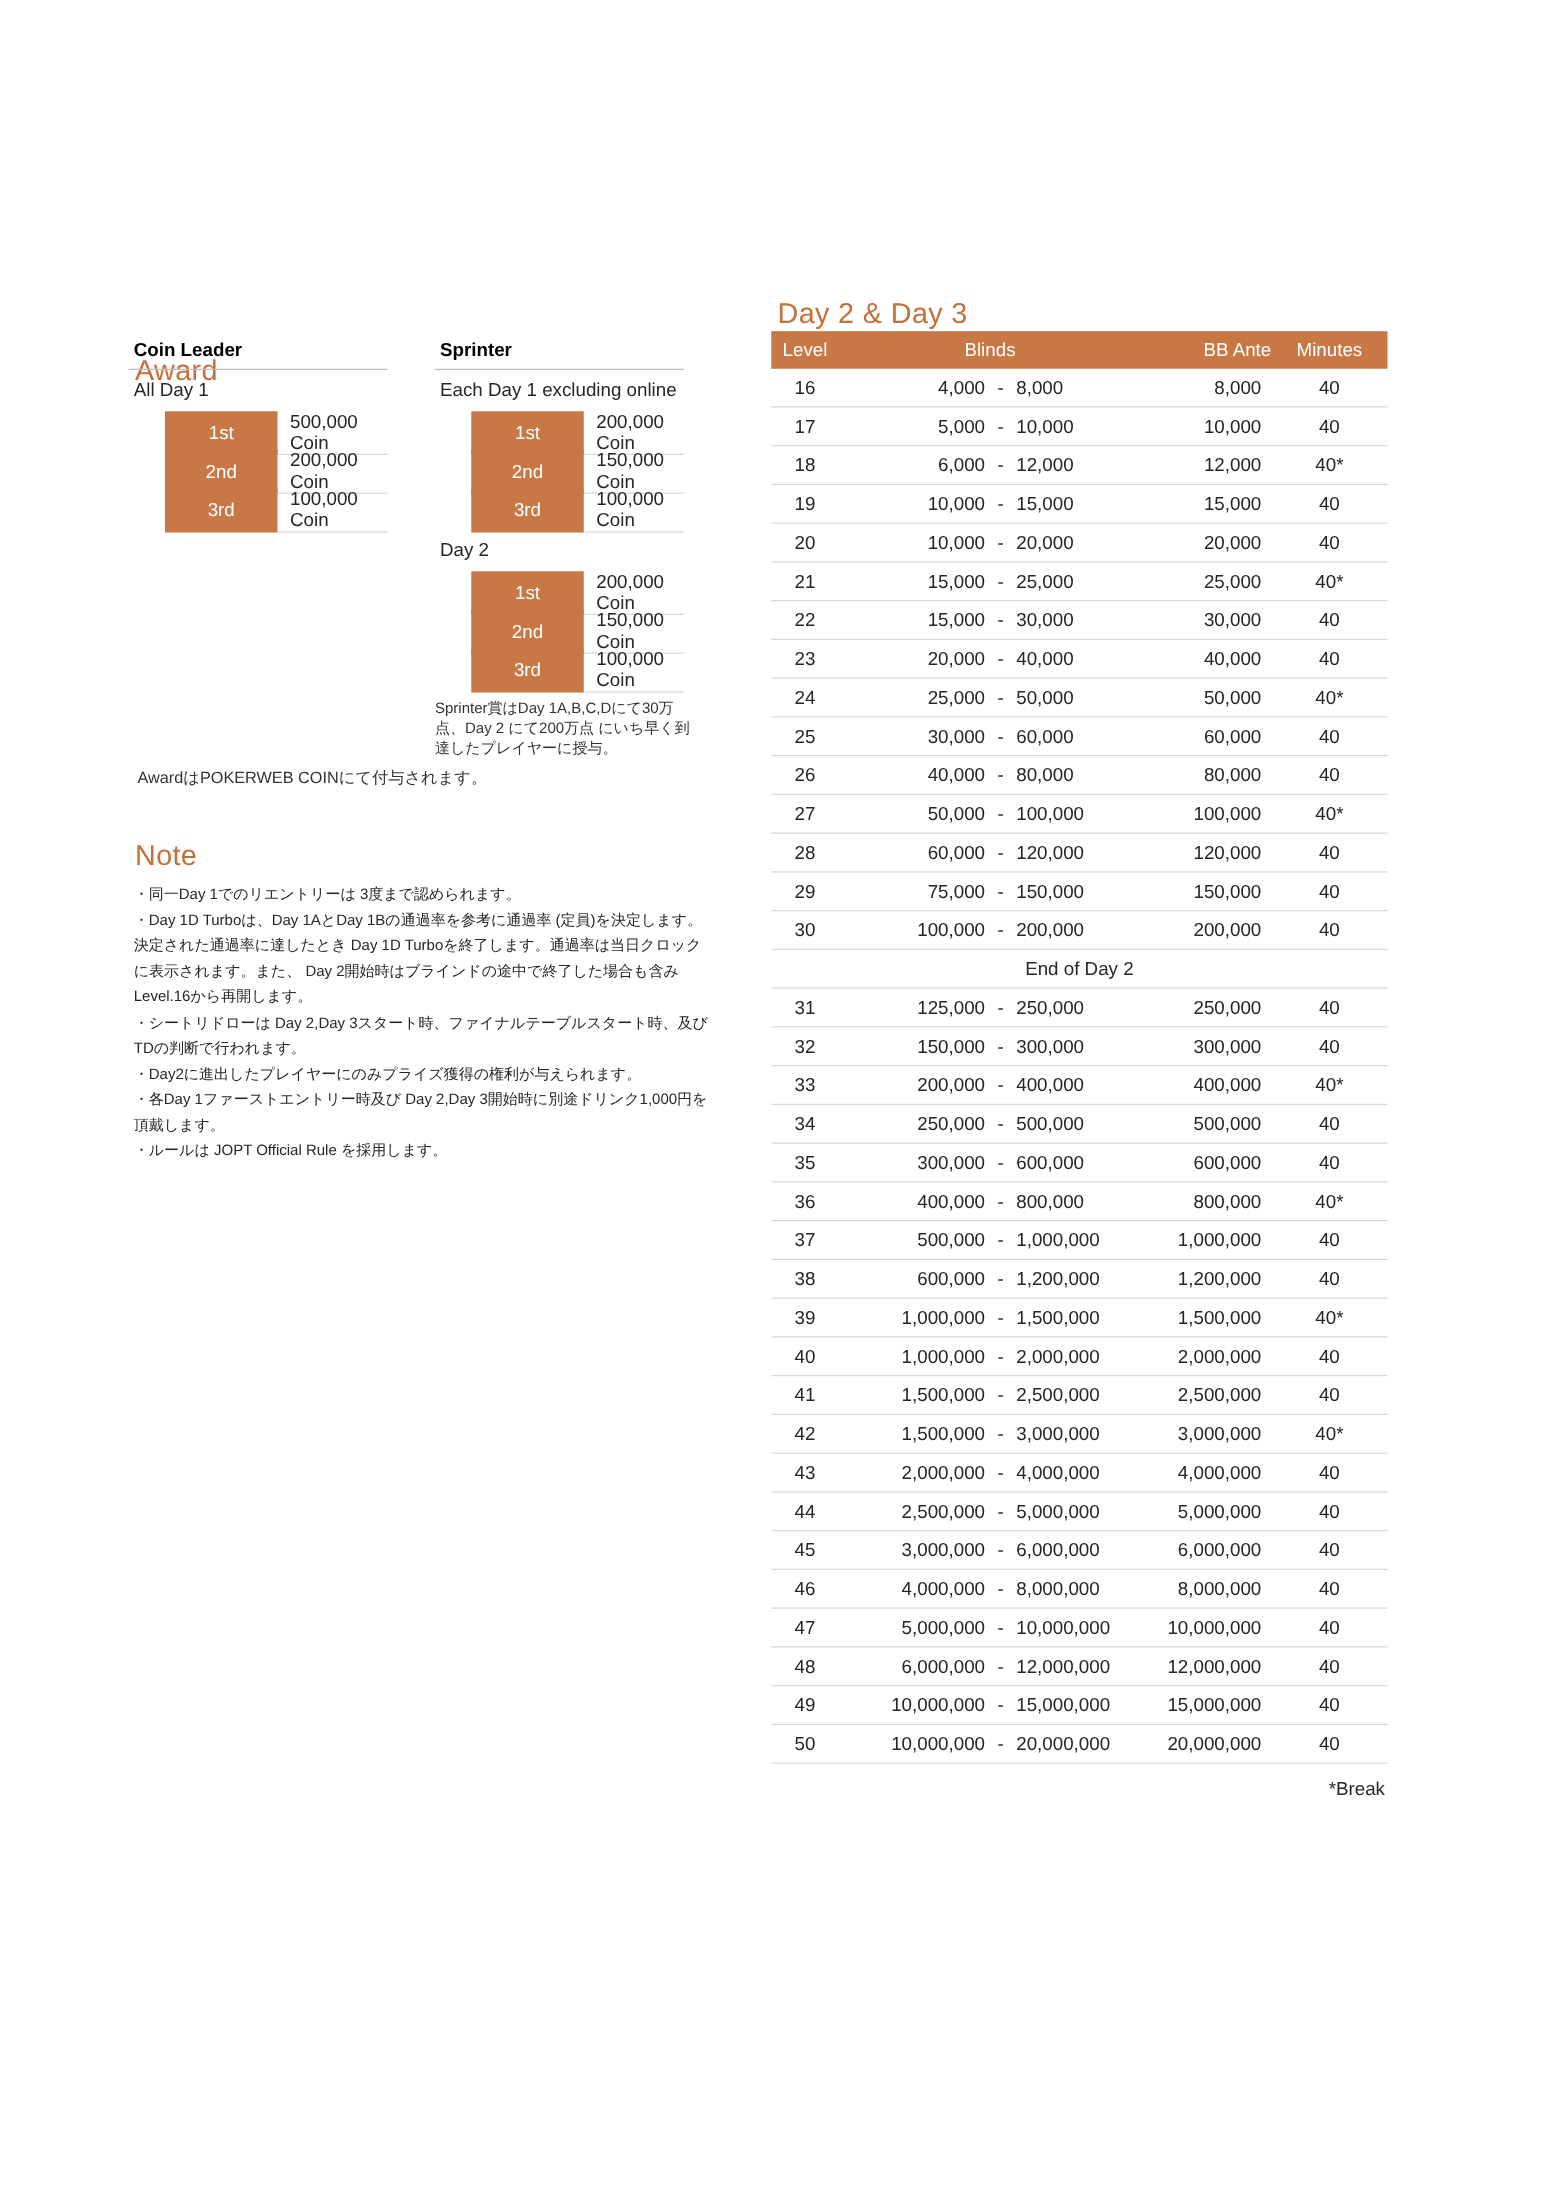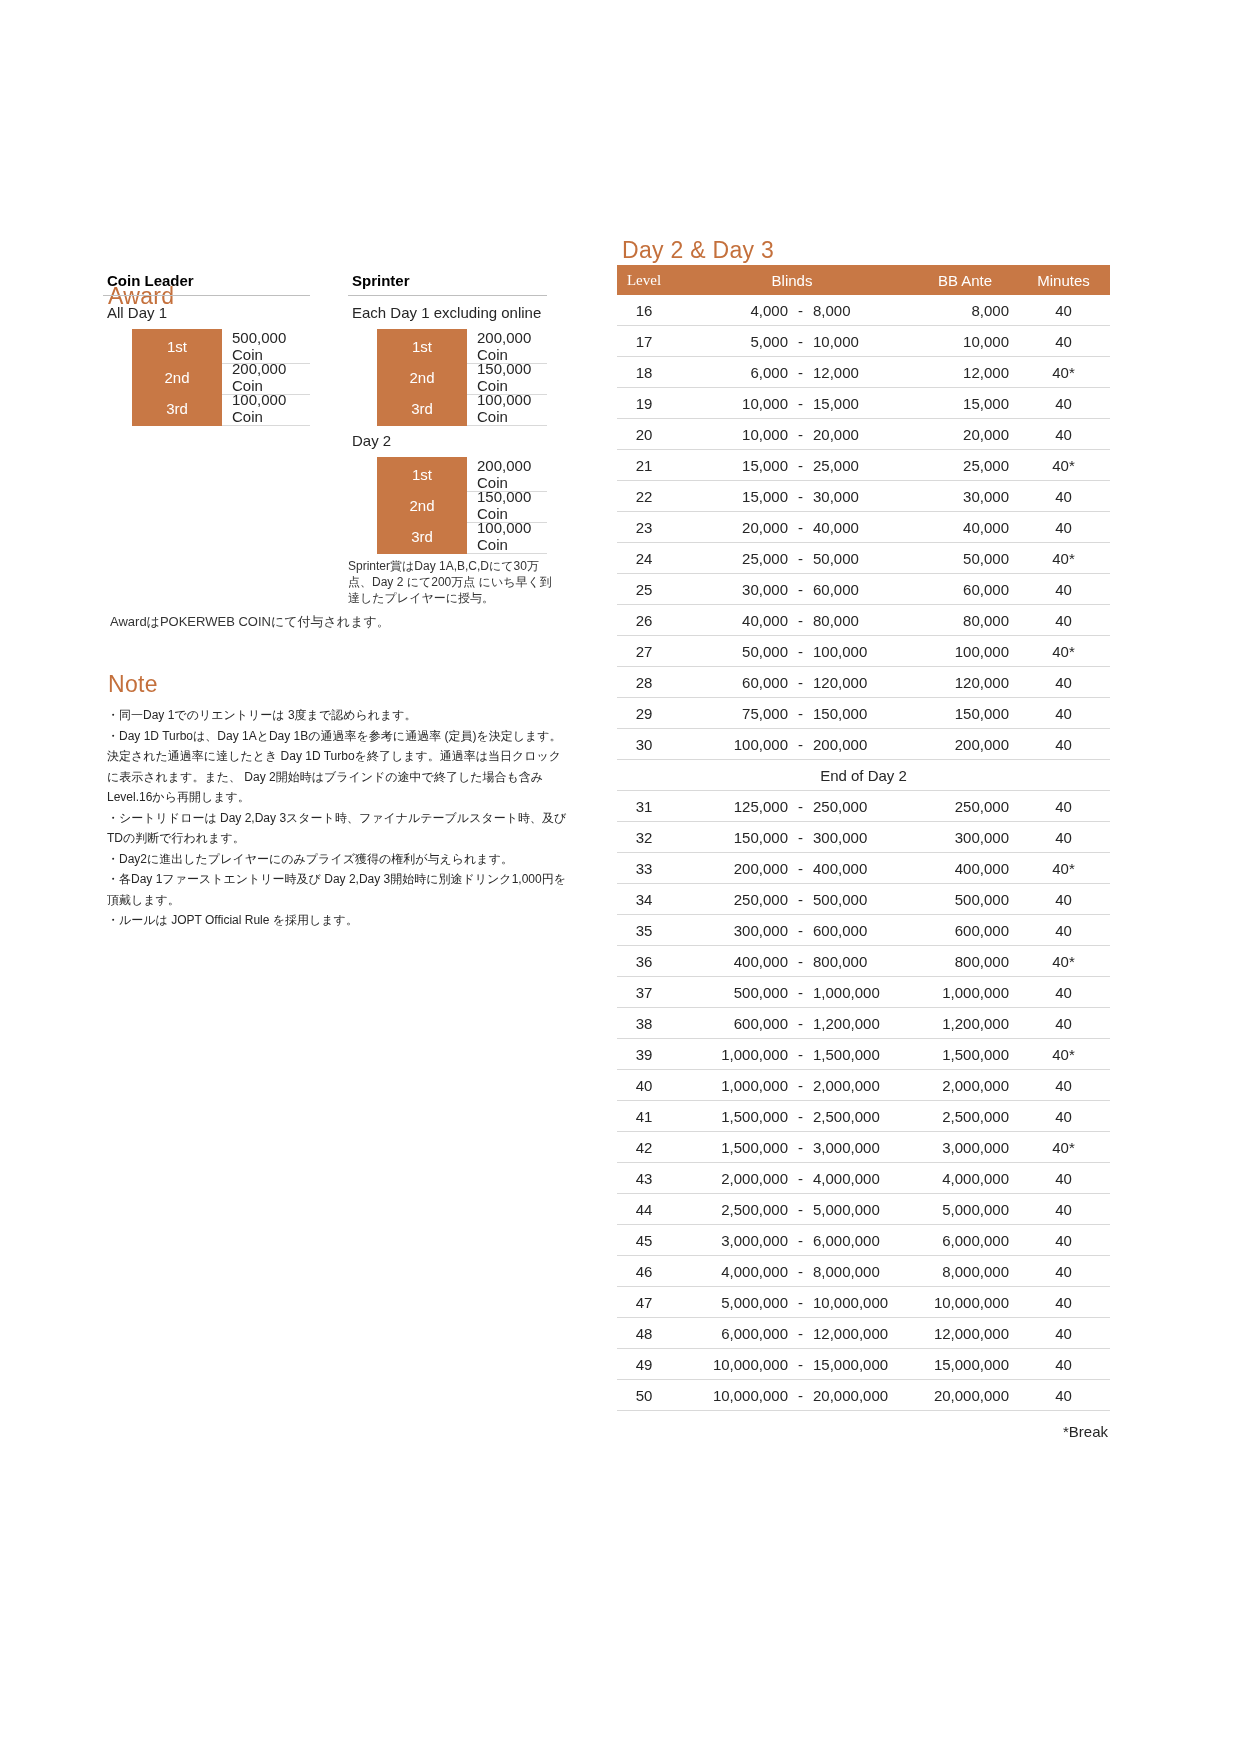--- a/index.html
+++ b/index.html
@@ -29,23 +29,23 @@
 
   
   #note-list { position:absolute; left:107px; top:705px; width:462px; }
   .note-item { font-size:12px; line-height:20.5px; color:#262626; }
 
   
   .sched-head-wrap { position:absolute; left:617px; top:237px; width:493px; border-bottom:1px solid #D9D9D9; }
   .sched-head-wrap .title-text { display:inline-block; font-size:23px; color:#C4703C; padding:0 0 1px 5px; letter-spacing:.3px; }
   #sched-table { position:absolute; left:617px; top:265px; width:493px; font-size:15px; }
   .sched-header { display:grid; grid-template-columns:54px 242px 104px 93px; background:#C87845; color:#fff; height:30px; align-items:center; }
-  .sched-header .h-level { text-align:center;font-family:Liberation Serif, serif; }
+  .sched-header .h-level { text-align:center; }
   .sched-header .h-blinds { text-align:center; }
-  .sched-header .h-ante { text-align:center; }
+  .sched-header .h-ante { text-align:right; }
   .sched-header .h-min { text-align:center; }
   .sched-row { display:grid; grid-template-columns:54px 117px 25px 100px 104px 93px; height:31px; align-items:center; border-bottom:1px solid #D9D9D9; color:#262626; }
   .c-level { text-align:center; }
   .c-sb { text-align:right; }
   .c-dash { text-align:center; color:#262626; }
   .c-bb { text-align:left; }
   .c-ante { text-align:right; padding-right:8px; }
   .c-min { text-align:center; }
   .sched-row.sep .sep-label { grid-column:1 / 7; text-align:center; }
   #break-note { position:absolute; left:617px; top:1423px; width:493px; text-align:right; font-size:15px; color:#262626; padding-right:2px; }

